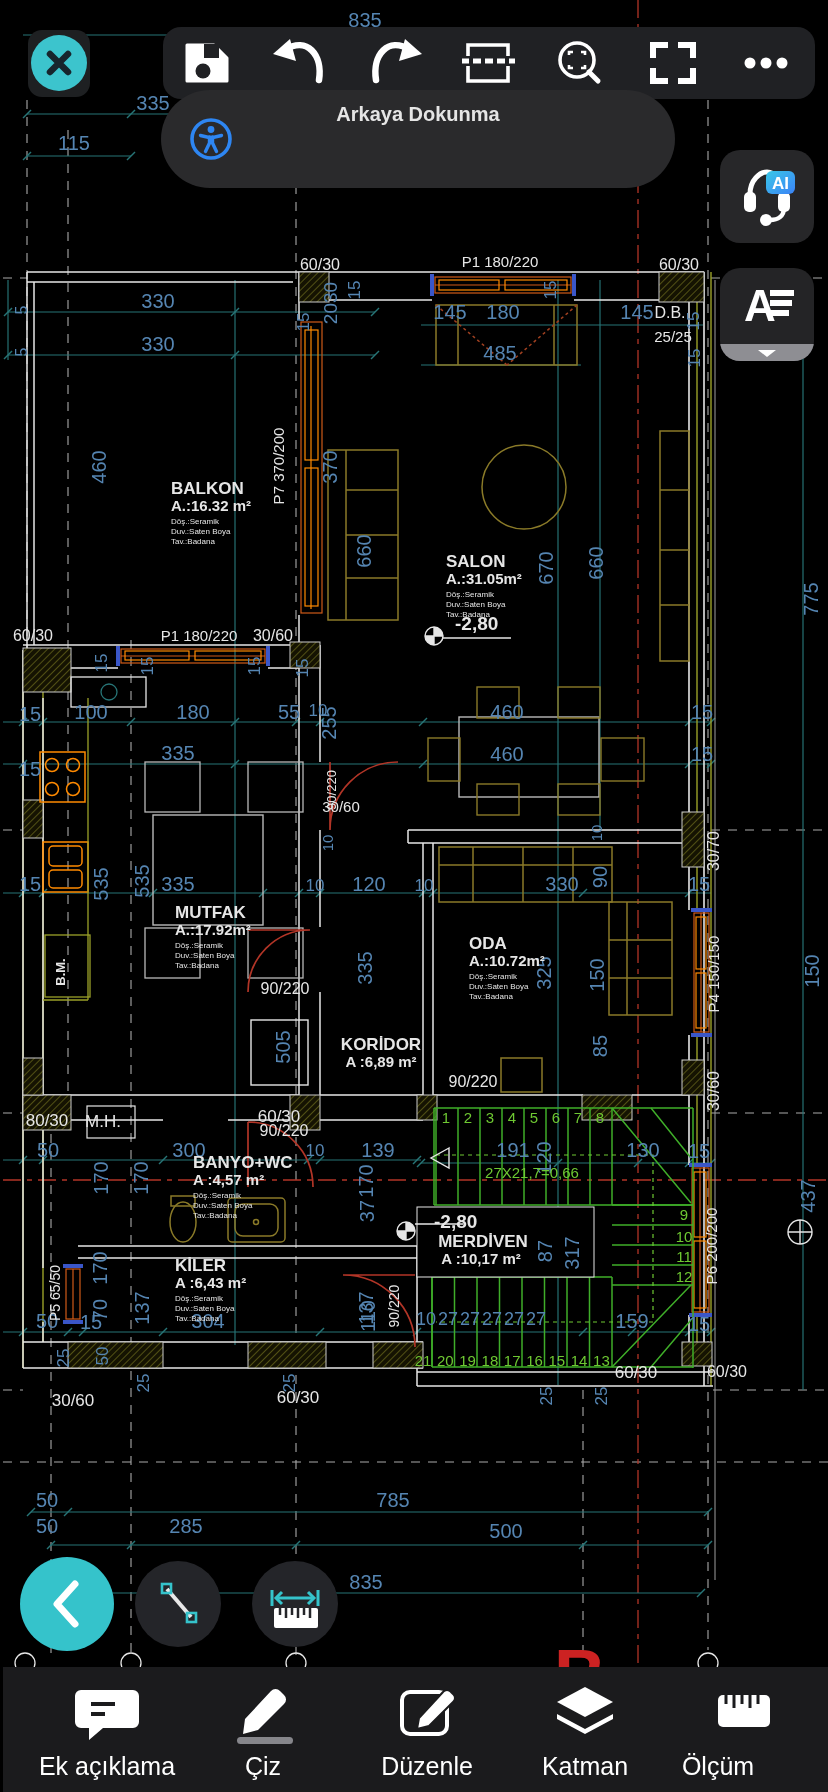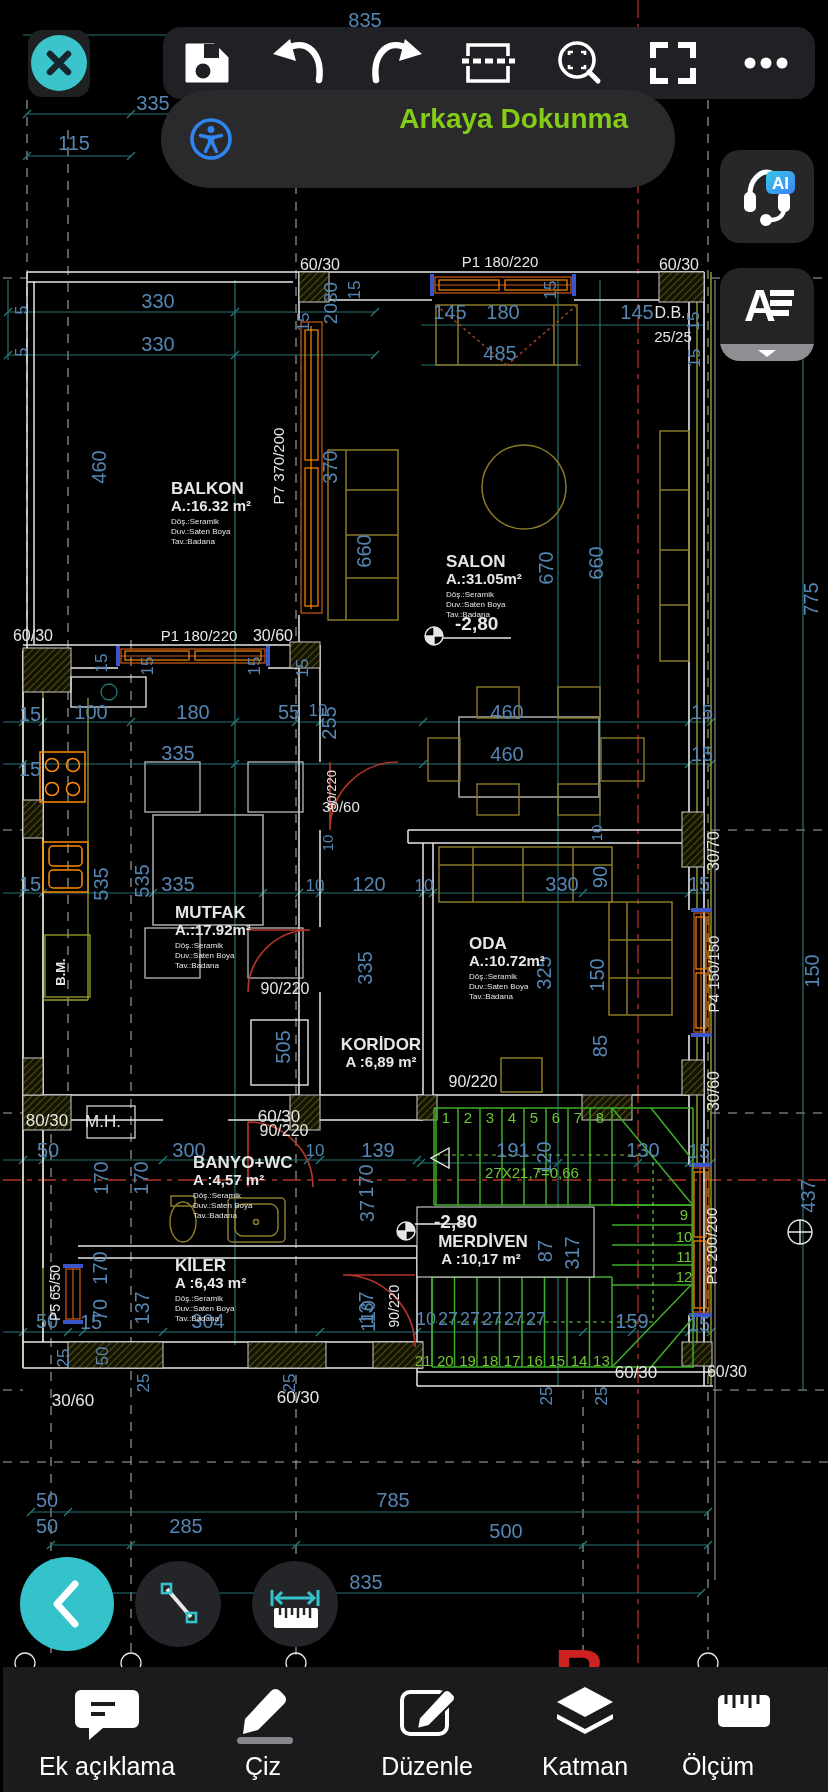--- a/index.html
+++ b/index.html
@@ -654,21 +654,21 @@
 
 <div class="abs" style="left:158px;top:90px;width:514px;height:98px;background:#2a2a2c;border-radius:49px;"></div>
 
 <svg class="abs" style="left:185px;top:116px" width="46" height="46" viewBox="0 0 46 46">
 <circle cx="23" cy="23" r="19" fill="none" stroke="#2e86f2" stroke-width="3.6"></circle>
 <circle cx="23" cy="13.5" r="3.4" fill="#2e86f2"></circle>
 <path d="M12.5,19.5 L21,21.5 L25,21.5 L33.5,19.5" stroke="#2e86f2" stroke-width="3.4" fill="none" stroke-linecap="round"></path>
 <path d="M21.5,21 L21.5,27 L17.5,35.5 M24.5,21 L24.5,27 L28.5,35.5" stroke="#2e86f2" stroke-width="3.4" fill="none" stroke-linecap="round"></path>
 </svg>
 
-<div class="abs" style="left:205px;top:103px;width:420px;text-align:right;color:#84cc16;font-size:28px;font-weight:700;">Arkaya Dokunma</div>
+<div class="abs" style="left:205px;top:103px;width:420px;text-align:center;color:#e5e5e5;font-size:20px;font-weight:700;">Arkaya Dokunma</div>
 
 
 <div class="abs" style="left:717px;top:150px;width:94px;height:93px;background:#272729;border-radius:20px;"></div>
 <svg class="abs" style="left:717px;top:150px" width="94" height="93" viewBox="0 0 94 93">
 <path d="M30,44 C30,30 40,22 47,22 C54,22 64,30 64,44" stroke="#fff" stroke-width="5" fill="none"></path>
 <rect x="24" y="42" width="12" height="20" rx="5" fill="#fff"></rect>
 <rect x="58" y="42" width="12" height="20" rx="5" fill="#fff"></rect>
 <path d="M64,58 C64,66 58,70 50,70" stroke="#fff" stroke-width="4.5" fill="none"></path>
 <circle cx="46" cy="70" r="6" fill="#fff"></circle>
 <defs>

